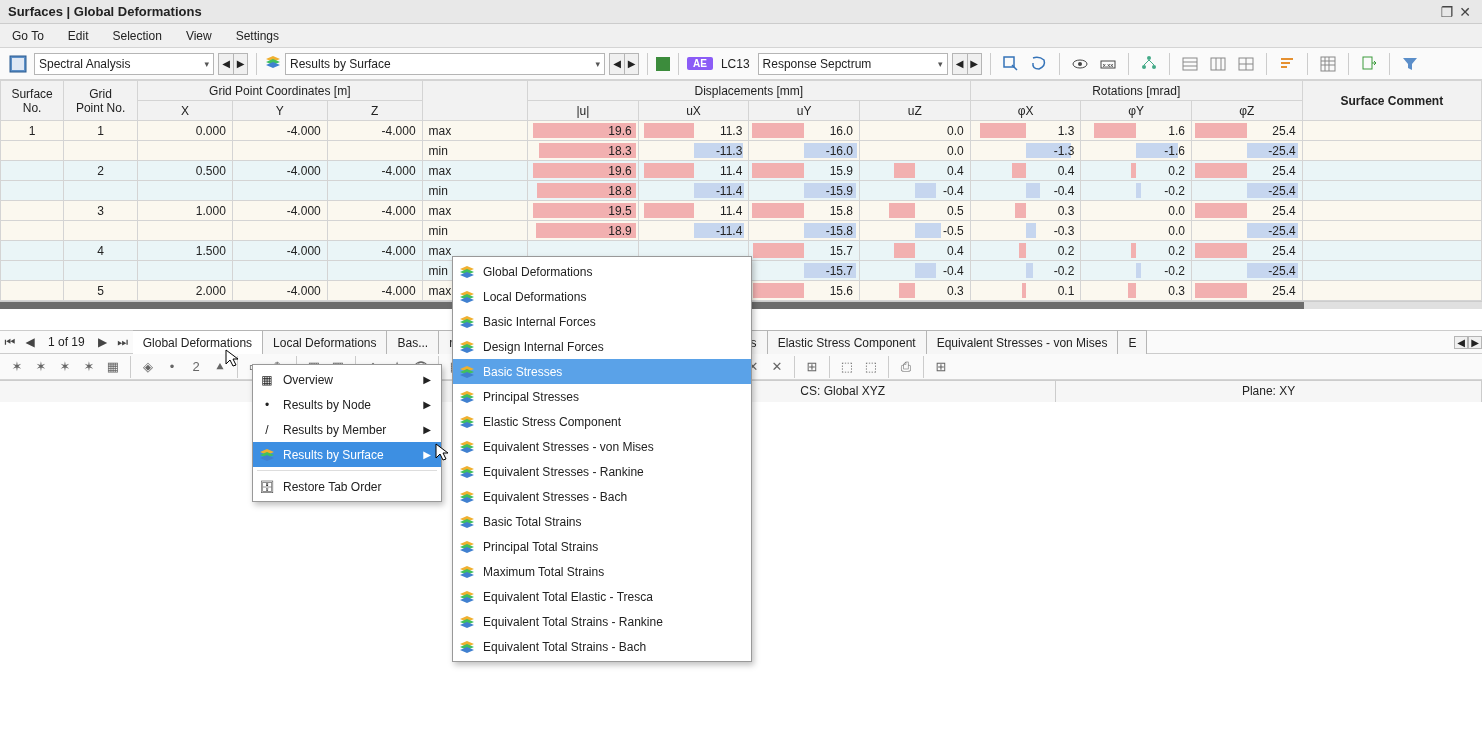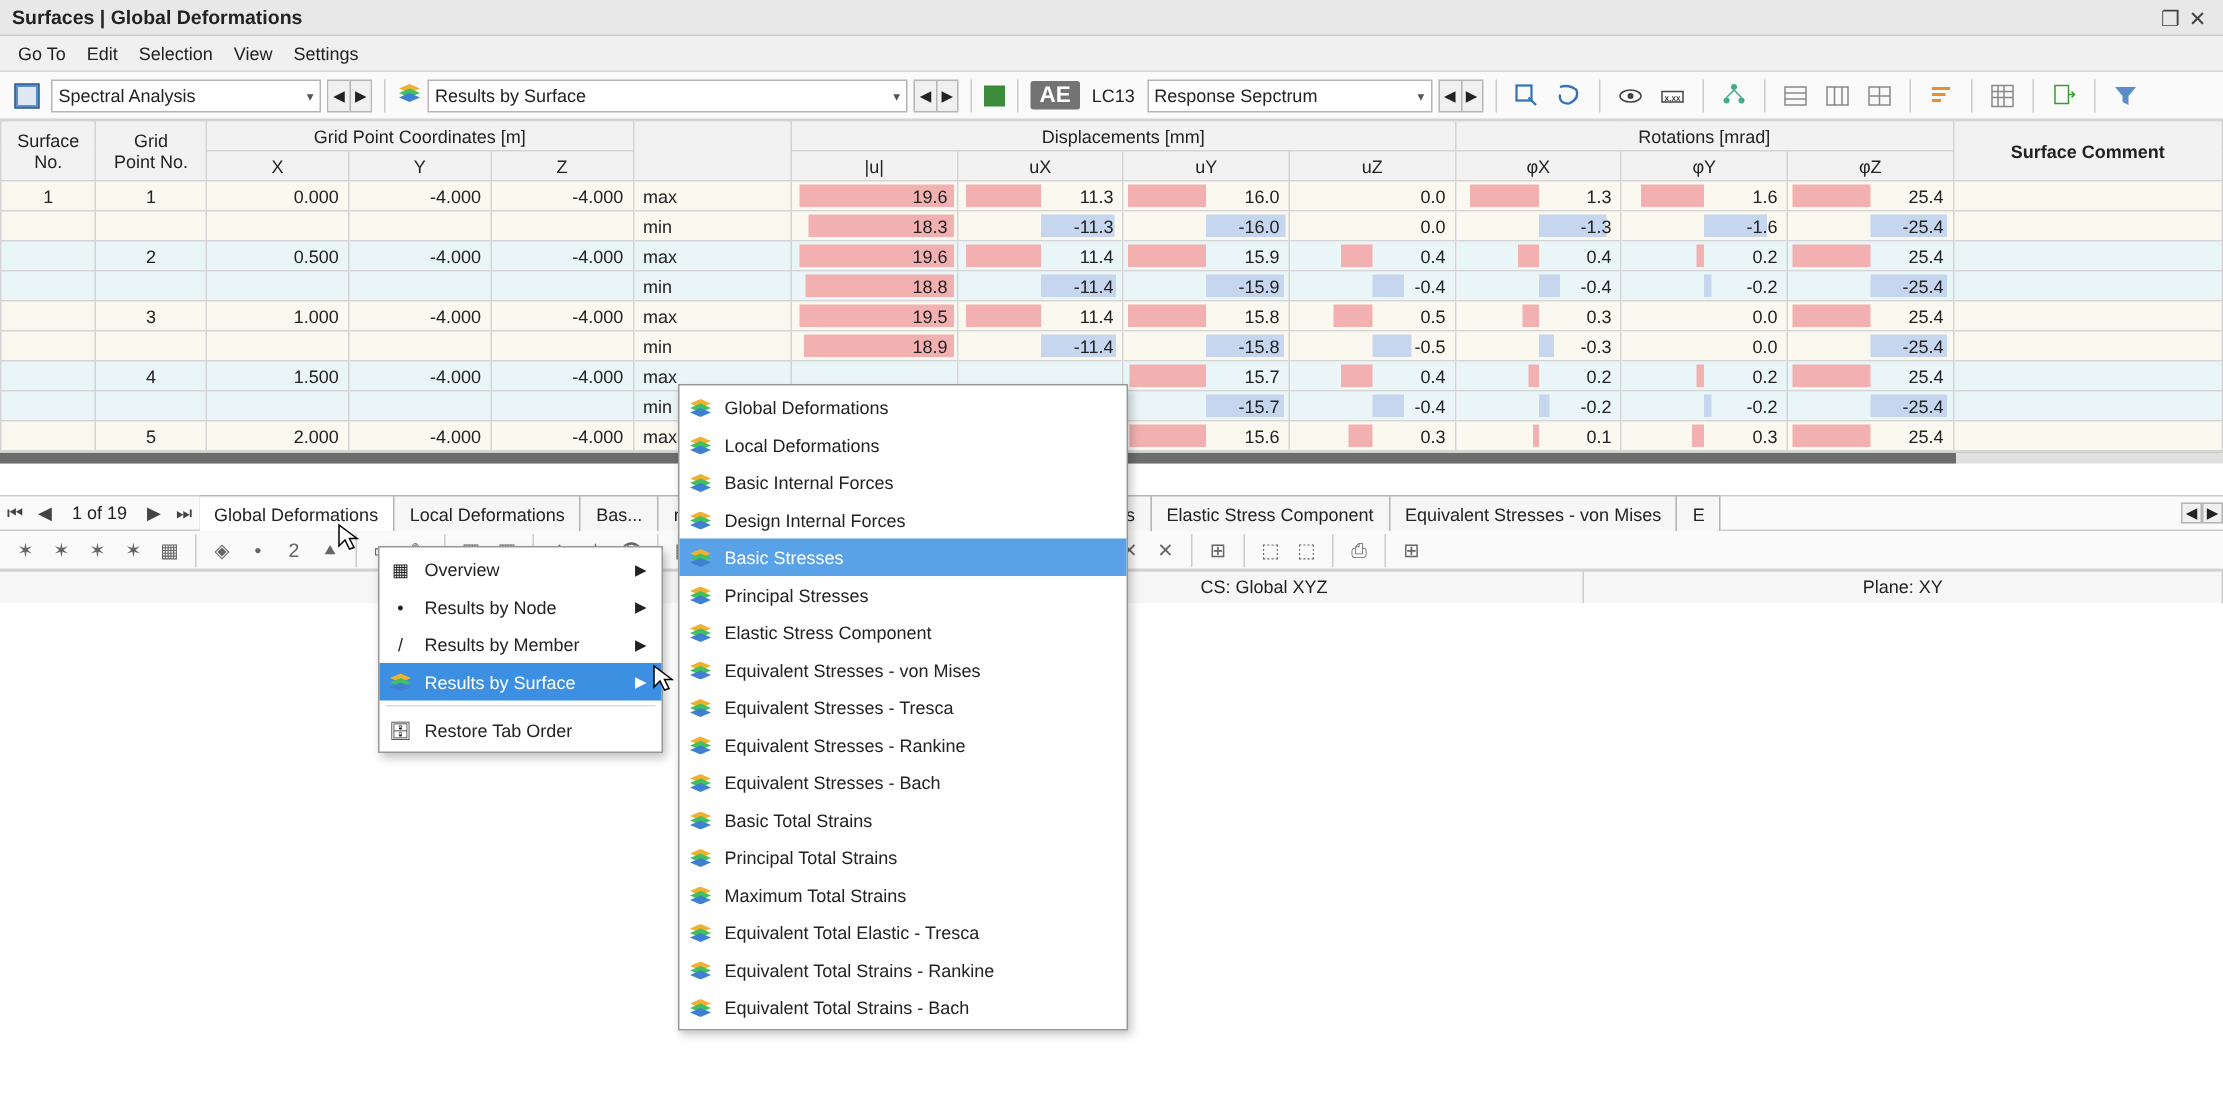--- a/index.html
+++ b/index.html
@@ -2,33 +2,33 @@
 <html><head>
   <meta charset="utf-8">
   <style>
     * { box-sizing: border-box; margin: 0; padding: 0; }
     body { font-family: "Segoe UI", Tahoma, sans-serif; font-size: 12px; color: #222; background: #fff; width: 1482px; height: 732px; overflow: hidden; position: relative; }
     
     .titlebar { height: 24px; background: #e8e8e8; display: flex; align-items: center; padding: 0 8px; border-bottom: 1px solid #ccc; }
     .titlebar .title { font-weight: bold; font-size: 13px; flex: 1; }
     .titlebar .win-btn { width: 18px; text-align: center; cursor: pointer; font-size: 14px; color: #444; }
     
-    .menubar { height: 24px; background: #f0f0f0; display: flex; align-items: center; padding: 0 8px; gap: 6px; border-bottom: 1px solid #d4d4d4; }
+    .menubar { height: 24px; background: #f0f0f0; display: flex; align-items: center; padding: 0 8px; gap: 16px; border-bottom: 1px solid #d4d4d4; }
     .menubar .menu-item { cursor: pointer; padding: 2px 4px; }
     
     .toolbar { height: 32px; background: #fafafa; display: flex; align-items: center; padding: 0 6px; gap: 4px; border-bottom: 1px solid #d4d4d4; }
     .tb-dropdown { display: flex; align-items: center; border: 1px solid #b5b5b5; background: #fff; height: 22px; padding: 0 4px; gap: 4px; }
     .tb-dropdown .caret { font-size: 9px; color: #555; }
     .tb-nav { display: flex; border: 1px solid #b5b5b5; height: 22px; }
     .tb-nav span { width: 14px; display: flex; align-items: center; justify-content: center; font-size: 10px; cursor: pointer; background: #f0f0f0; }
     .tb-nav span + span { border-left: 1px solid #b5b5b5; }
     .tb-sep { width: 1px; height: 22px; background: #ccc; margin: 0 4px; }
     .tb-icon { width: 24px; height: 22px; display: flex; align-items: center; justify-content: center; cursor: pointer; border: 1px solid transparent; }
     .tb-icon svg { width: 18px; height: 18px; }
-    .lc-label { background: #737373; color: #fff; padding: 1px 6px; font-size: 15px; border-radius: 2px; font-weight: bold;}
+    .lc-label { background: #8b5cf6; color: #fff; padding: 1px 6px; font-size: 10px; border-radius: 2px; font-weight: bold;}
     .green-sq { width: 14px; height: 14px; background: #3c8c3c; display:inline-block; }
     .tb-text { padding: 0 4px; }
     
     .grid-wrap { position: relative; height: 250px; overflow: hidden; }
     .grid { border-collapse: collapse; width: 100%; font-size: 12px; }
     .grid th, .grid td { border: 1px solid #d4d4d4; padding: 2px 6px; height: 20px; text-align: right; white-space: nowrap; }
     .grid th { background: #f2f2f2; text-align: center; font-weight: normal; }
     .grid .odd { background: #fbf8ef; }
     .grid .even { background: #eaf5f7; }
     .grid .txtcell { text-align: left; }
@@ -581,30 +581,20 @@
       <span>Equivalent Stresses - von Mises</span>
     </div>
     <div class="ctx-item">
       <span class="ico layer-ico">
         <svg viewBox="0 0 16 12">
           <path d="M1 3 L8 0 L15 3 L8 6 Z" fill="#f0b030"></path>
           <path d="M1 6 L8 3 L15 6 L8 9 Z" fill="#40c060"></path>
           <path d="M1 9 L8 6 L15 9 L8 12 Z" fill="#4080d0"></path>
         </svg>
       </span>
-      <span>Equivalent Stresses - Tresca</span>
-    </div>
-    <div class="ctx-item">
-      <span class="ico layer-ico">
-        <svg viewBox="0 0 16 12">
-          <path d="M1 3 L8 0 L15 3 L8 6 Z" fill="#f0b030"></path>
-          <path d="M1 6 L8 3 L15 6 L8 9 Z" fill="#40c060"></path>
-          <path d="M1 9 L8 6 L15 9 L8 12 Z" fill="#4080d0"></path>
-        </svg>
-      </span>
       <span>Equivalent Stresses - Rankine</span>
     </div>
     <div class="ctx-item">
       <span class="ico layer-ico">
         <svg viewBox="0 0 16 12">
           <path d="M1 3 L8 0 L15 3 L8 6 Z" fill="#f0b030"></path>
           <path d="M1 6 L8 3 L15 6 L8 9 Z" fill="#40c060"></path>
           <path d="M1 9 L8 6 L15 9 L8 12 Z" fill="#4080d0"></path>
         </svg>
       </span>

